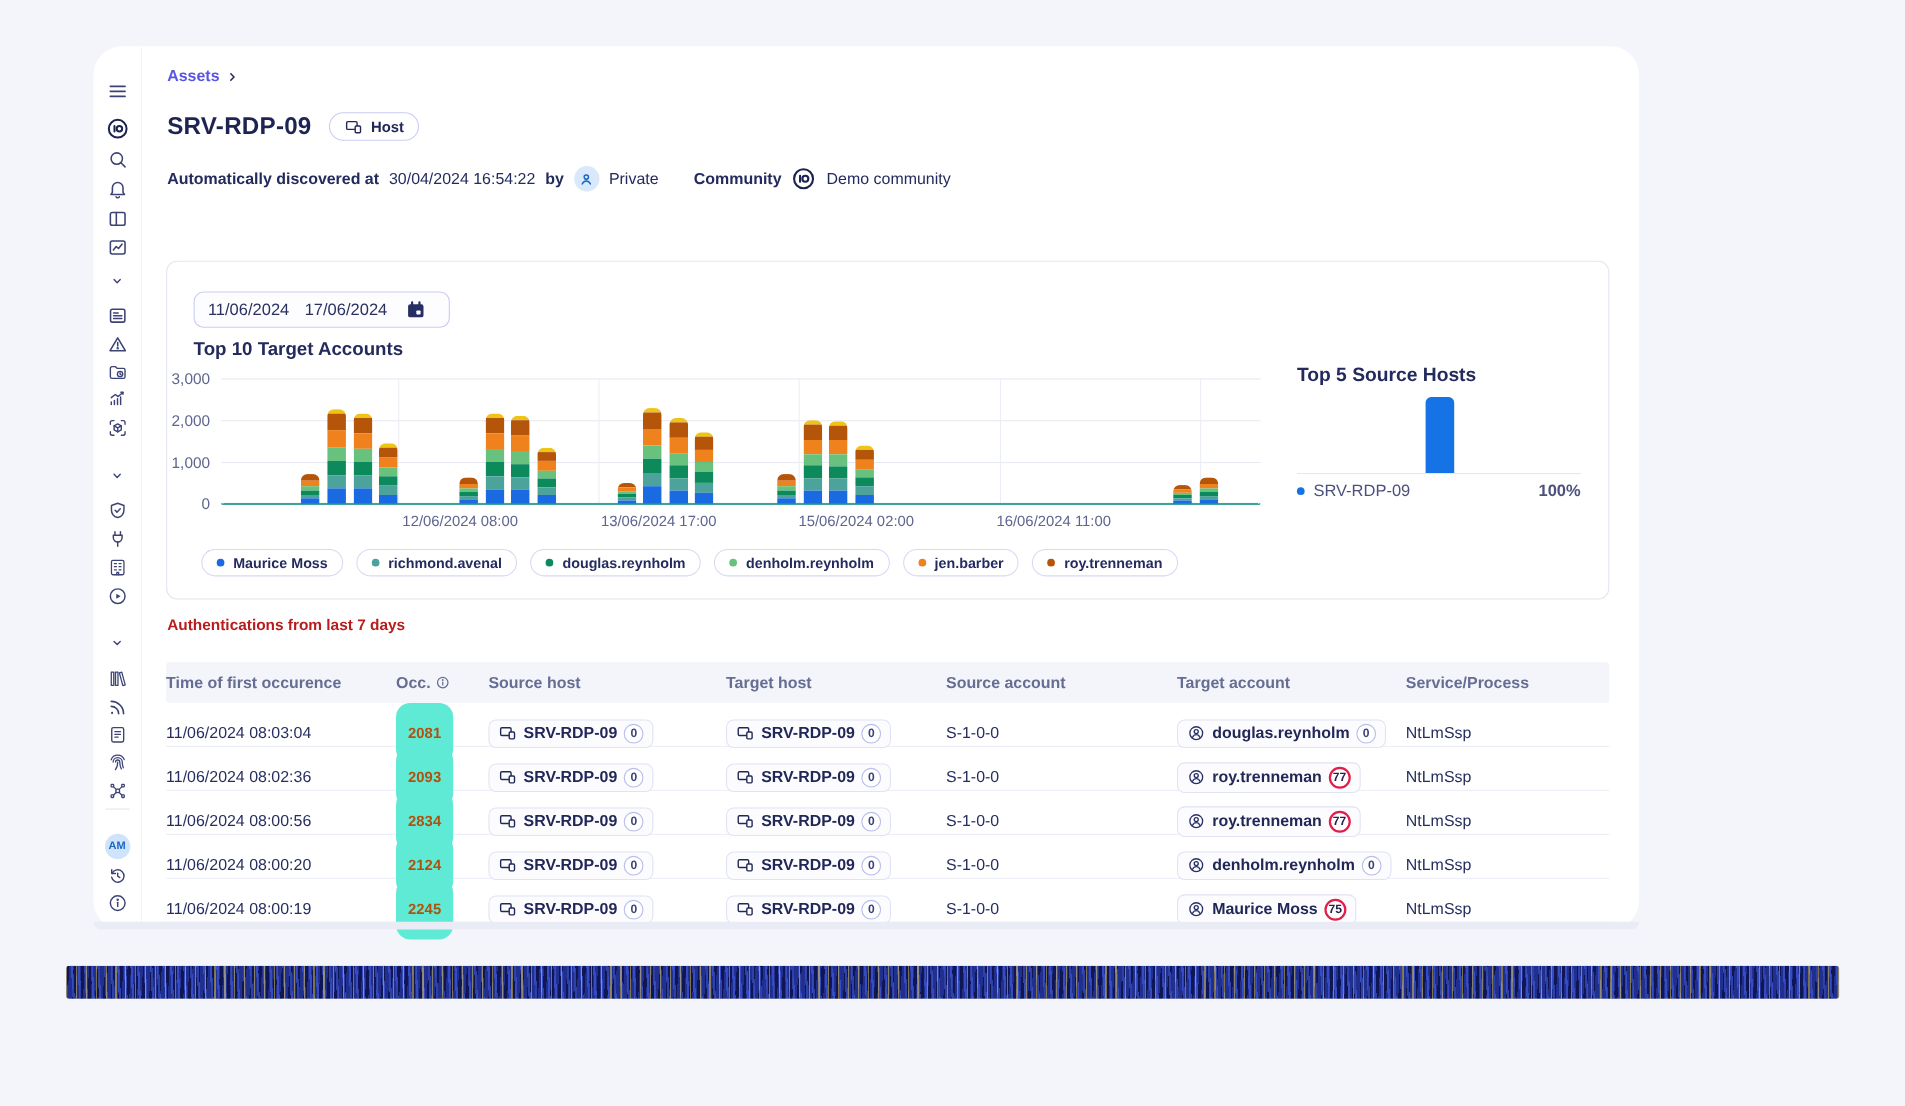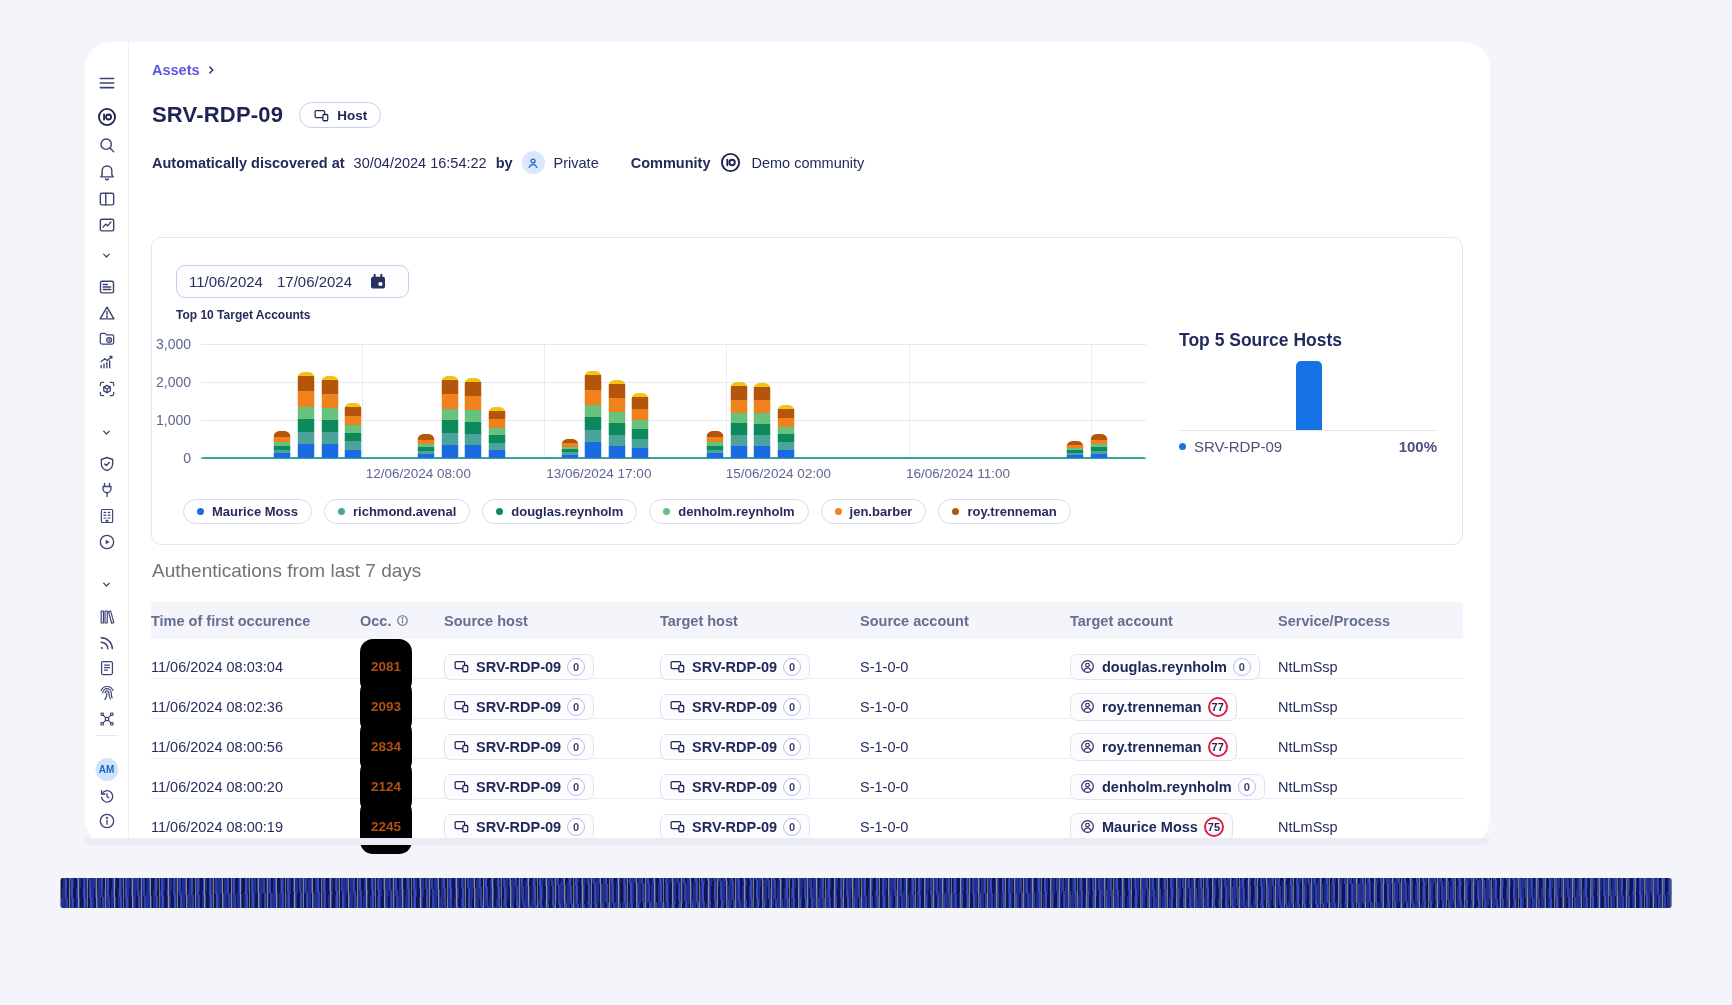--- a/index.html
+++ b/index.html
@@ -46,21 +46,21 @@
     display:flex; gap:26px; padding-left:34px;}
   .tab{ font-size:15px; font-weight:bold; color:#5a6080; padding:0 3px 10px; cursor:pointer;}
   .tab.active{ color:#5a54e4; border-bottom:3px solid #5a54e4; border-radius:1px;}
   
   .card{ position:absolute; left:22px; top:195px; width:1312px; height:308px;
     background:#fff; border:1px solid #e4e6f1; border-radius:10px;}
   .daterange{ position:absolute; left:24px; top:27px; width:233px; height:33px;
     border:1.5px solid #c9cdf2; border-radius:9px; display:flex; align-items:center; gap:14px;
     padding:0 12px; font-size:15px; color:#2a315f; cursor:pointer; background:#fdfdff;}
   .daterange svg{ width:20px; height:20px; margin-left:2px;}
-  .chart-title{ position:absolute; left:24px; top:70px; font-size:12px; font-weight:bold; color:#242a5c;}
+  .chart-title{ position:absolute; left:24px; top:70px; font-size:17px; font-weight:bold; color:#242a5c;}
   .plot{ position:absolute; left:49px; top:106px; width:945px; height:114px;}
   .hgrid{ position:absolute; left:0; right:0; height:1px; background:#e8eaf2;}
   .vgrid{ position:absolute; top:0; bottom:0; width:1px; background:#eceef6;}
   .zero-dash{ position:absolute; left:0; right:0; bottom:-1px; border-top:2.5px dashed #3aa39d; border-radius:2px;}
   .ylab{ position:absolute; transform:translate(-100%,-50%); font-size:14px; color:#5e6590; padding-right:10px; white-space:nowrap;}
   .xlab{ position:absolute; top:122px; transform:translateX(-50%); font-size:13.5px; color:#5e6590; white-space:nowrap;}
   .bar{ position:absolute; bottom:0; width:17px; transform:translateX(-50%);
     display:flex; flex-direction:column; border-radius:6px 6px 0 0; overflow:hidden; cursor:pointer;}
   .bar .seg{ width:100%; min-height:0;}
   .bar .cap{ flex:0 0 4px; }
@@ -70,28 +70,28 @@
   .dot{ width:7px; height:7px; border-radius:50%; flex:0 0 auto;}
   
   .top5{ position:absolute; left:1027px; top:92px; width:258px; height:140px;}
   .top5-title{ font-size:17.5px; font-weight:bold; color:#242a5c;}
   .top5-bar{ position:absolute; left:117px; top:31px; width:26px; height:69px; background:#1673e6; border-radius:5px 5px 0 0; cursor:pointer;}
   .top5-base{ position:absolute; left:0; right:0; top:100px; height:1px; background:#e4e7f0;}
   .top5-leg{ position:absolute; left:0; right:0; top:108px; display:flex; align-items:center; font-size:15px; color:#4b517c;}
   .top5-leg .dot{ margin-right:8px;}
   .top5-leg .pct{ margin-left:auto; font-weight:bold; color:#4b517c;}
   
-  .section-title{ position:absolute; left:23px; top:518px; font-size:19px; font-weight:normal; color:#737373;}
+  .section-title{ position:absolute; left:23px; top:518px; font-size:14px; font-weight:bold; color:#b91c1c;}
   .table{ position:absolute; left:22px; top:560px; width:1312px;}
   .thead,.trow{ display:grid; grid-template-columns:209px 84px 216px 200px 210px 208px 185px; align-items:center;}
   .thead{ height:37px; background:#f3f5fa; border-radius:3px; font-size:14.5px; font-weight:bold; color:#666d92;}
   .thead .th{ display:flex; align-items:center; gap:4px;}
   .thead .th svg{ width:15px; height:15px; cursor:pointer;}
   .trow{ height:40px; border-bottom:1px solid #ededf5; font-size:14.5px; color:#262e60; cursor:pointer; background:#fff;}
-  .occ-pill{ display:inline-block; background:#000000; color:#b0520f; font-size:13.5px; font-weight:bold;
+  .occ-pill{ display:inline-block; background:#5eead4; color:#b0520f; font-size:13.5px; font-weight:bold;
     padding:20px 11px; border-radius:13px;}
   .hchip,.achip{ display:inline-flex; align-items:center; gap:6px; border:1px solid #e0e3f4; background:#fcfcff;
     border-radius:7px; padding:3px 8px; font-weight:bold; color:#212858; cursor:pointer;}
   .hchip svg,.achip svg{ width:17px; height:17px; flex:0 0 auto;}
   .cnt{ width:18px; height:18px; border:1.5px solid #b9bdeb; border-radius:50%; background:#fff;
     font-size:11px; font-weight:bold; color:#3c427a; display:flex; align-items:center; justify-content:center;}
   .cnt.alert{ width:20px; height:20px; border:2px solid #e11d48; color:#27214f;}
   .window-bottom{ position:absolute; left:0; right:0; bottom:0; height:7px; background:#e9ecf5; border-radius:0 0 26px 26px;}
   
   .noise-strip{

